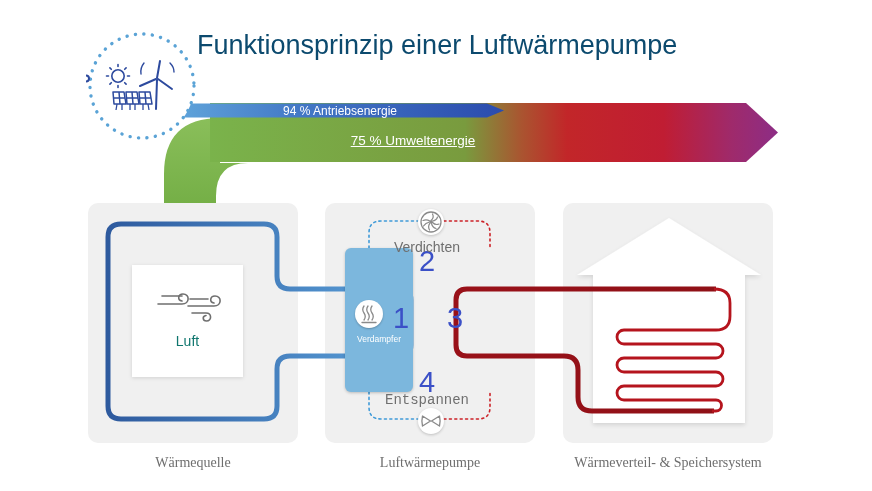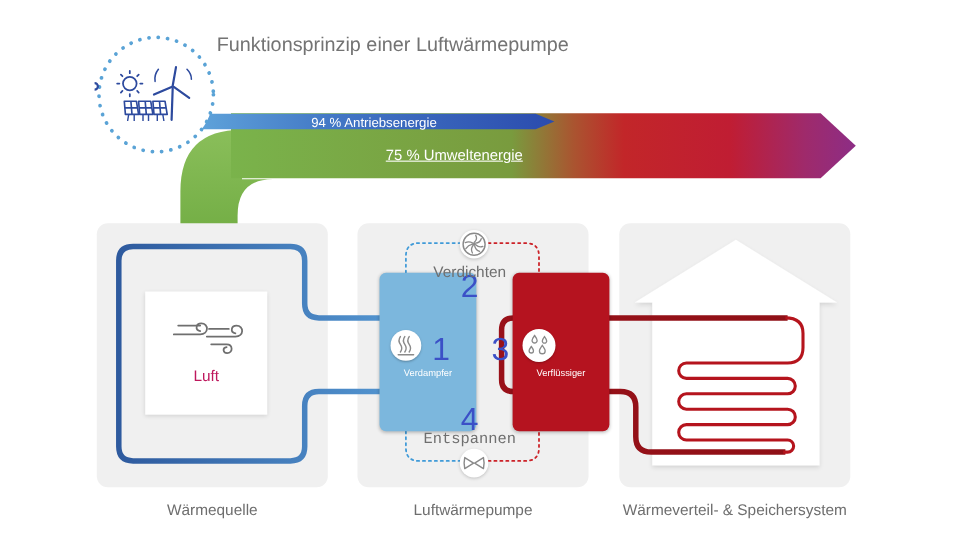--- a/index.html
+++ b/index.html
@@ -1,25 +1,25 @@
 <!DOCTYPE html>
 <html><head>
 <meta charset="utf-8">
 <style>
   html,body{margin:0;padding:0;background:#ffffff;}
   #stage{position:relative;width:872px;height:491px;background:#ffffff;overflow:hidden;
          font-family:"Liberation Sans",sans-serif;}
   .abs{position:absolute;}
   .panel{position:absolute;top:203px;width:210px;height:240px;background:#f0f0f0;border-radius:10px;}
-  .panel-label{position:absolute;top:455px;width:210px;text-align:center;font-size:14px;color:#6e6e6e;}
+  .panel-label{position:absolute;top:455px;width:210px;text-align:center;font-size:14px;color:#6e6e6e;font-family:Liberation Serif, serif;}
   .band-text{position:absolute;color:#ffffff;text-align:center;}
   .num{position:absolute;color:#3b50c7;font-size:29px;line-height:30px;font-weight:500;text-align:center;}
   .step-label{position:absolute;color:#6f6f6f;font-size:14px;text-align:center;width:120px;}
-  .unit-box{position:absolute;top:248px;width:44px;height:144px;border-radius:6px;z-index:5;
-            box-shadow:0 1px 3px rgba(0,0,0,.22);padding-left:44px;}
+  .unit-box{position:absolute;top:248px;width:68px;height:144px;border-radius:6px;z-index:5;
+            box-shadow:0 1px 3px rgba(0,0,0,.22);}
   .unit-circle{position:absolute;background:#ffffff;border-radius:50%;box-shadow:0 1px 2px rgba(0,0,0,.25);}
   .unit-label{position:absolute;top:86px;left:0;width:100%;text-align:center;color:#ffffff;font-size:8.5px;}
   .cycle-circle{position:absolute;width:26px;height:26px;background:#ffffff;border-radius:50%;z-index:5;
                 box-shadow:0 1px 3px rgba(0,0,0,.2);display:flex;align-items:center;justify-content:center;}
   .white-card{position:absolute;background:#ffffff;box-shadow:0 1px 4px rgba(0,0,0,.13);}
   svg{display:block;}
 </style>
 </head>
 <body>
 
@@ -47,21 +47,21 @@
       </linearGradient>
     </defs>
     <path d="M 248,118 L 220,118 Q 164,118 164,174 L 164,212 L 216,212 L 216,196 Q 216,163 248,163 Z M 220,118 L 248,118 L 248,163 L 220,163 Z" fill="url(#elbowGrad)"></path>
     <path d="M 210,103 H 746 L 778,132.5 L 746,162 H 210 Z" fill="url(#bandGrad)"></path>
     <path d="M 152,108 Q 158,103.5 170,103.5 H 487 L 504,110.5 L 487,117.5 H 168 Q 155,117.5 147,111.5 Z" fill="url(#blueGrad)"></path>
   </svg>
 
   <div class="band-text" style="left:220px;top:104px;width:240px;font-size:12px;z-index:2;">94 % Antriebsenergie</div>
   <div class="band-text" style="left:333px;top:133px;width:160px;font-size:13.5px;z-index:2;text-decoration:underline;">75 % Umweltenergie</div>
 
-  <div class="abs" style="left:197px;top:30px;font-size:18px;color:#737373;z-index:2;">Funktionsprinzip einer Luftwärmepumpe</div>
+  <div class="abs" style="left:197px;top:30px;font-size:27px;color:#0c4a6e;z-index:2;">Funktionsprinzip einer Luftwärmepumpe</div>
 
   <div class="abs" style="left:86px;top:30px;z-index:3;">
     <svg width="112" height="112" viewBox="0 0 112 112">
       <circle cx="56" cy="56" r="52" fill="#ffffff" stroke="#5aa3d6" stroke-width="3.4" stroke-dasharray="0.1 8.4" stroke-linecap="round"></circle>
       <g stroke="#2d4a9e" stroke-width="1.6" fill="none" stroke-linecap="round">
         <circle cx="32" cy="46" r="6.2"></circle>
         <path d="M32,36.5 V34.5 M32,55.5 V57.5 M22.5,46 H20.5 M41.5,46 H43.5 M25.3,39.3 l-1.4,-1.4 M38.7,52.7 l1.4,1.4 M25.3,52.7 l-1.4,1.4 M38.7,39.3 l1.4,-1.4"></path>
       </g>
       <g stroke="#2d4a9e" stroke-width="2" fill="none" stroke-linecap="round">
         <path d="M71,50 L70,79"></path>
@@ -88,21 +88,21 @@
   <div class="white-card" style="left:132px;top:265px;width:111px;height:112px;z-index:3;">
     <svg width="111" height="70" viewBox="0 0 111 70">
       <g stroke="#6f6f6f" stroke-width="1.6" fill="none" stroke-linecap="round">
         <path d="M30,31 H50"></path>
         <path d="M26,39 h24 c8,0 8,-10 1,-10 c-5,0 -6,6 -1,7"></path>
         <path d="M58,34 H76"></path>
         <path d="M56,41 h26 c8,0 8,-10 1,-10 c-5,0 -6,6 -1,7"></path>
         <path d="M60,48 h14 c6,0 6,8 0.5,8 c-4,0 -4.5,-5 -0.5,-5.5"></path>
       </g>
     </svg>
-    <div class="abs" style="left:0;top:68px;width:111px;text-align:center;font-size:14px;color:#be185d;">Luft</div>
+    <div class="abs" style="left:0;top:68px;width:111px;text-align:center;font-size:14px;color:#0f766e;">Luft</div>
   </div>
 
   <svg class="abs" style="left:0;top:0;z-index:4;pointer-events:none;" width="872" height="491" viewBox="0 0 872 491">
     <defs>
       <linearGradient id="pipeBlue" gradientUnits="userSpaceOnUse" x1="107" y1="0" x2="412" y2="0">
         <stop offset="0" stop-color="#2e5a9e"></stop>
           <stop offset="1" stop-color="#5ba2db"></stop>
       </linearGradient>
       <linearGradient id="pipeRed" gradientUnits="userSpaceOnUse" x1="450" y1="0" x2="740" y2="0">
         <stop offset="0" stop-color="#991119"></stop>
@@ -140,33 +140,20 @@
           <path d="M-5,-8 q-2.5,3.5 0,7 q2.5,3.5 0,7"></path>
           <path d="M-1,-8 q-2.5,3.5 0,7 q2.5,3.5 0,7"></path>
           <path d="M3,-8 q-2.5,3.5 0,7 q2.5,3.5 0,7"></path>
           <path d="M-7,8.5 H7"></path>
         </g>
       </svg>
     </div>
     <div class="unit-label">Verdampfer</div>
   </div>
 
-  <div class="unit-box" style="left:466px;background:#b5131f;">
-    <div class="unit-circle" style="left:9px;top:51px;width:30px;height:30px;">
-      <svg width="30" height="30" viewBox="-15 -15 30 30">
-        <g stroke="#8a8a8a" stroke-width="1.2" fill="none">
-          <path d="M-4,-9 c1.6,2.2 2.3,3.4 2.3,4.5 a2.3,2.3 0 1 1 -4.6,0 c0,-1.1 0.7,-2.3 2.3,-4.5 Z"></path>
-          <path d="M5,-8 c1.4,1.9 2,2.9 2,3.9 a2,2 0 1 1 -4,0 c0,-1 0.6,-2 2,-3.9 Z"></path>
-          <path d="M-7,1 c1.4,1.9 2,2.9 2,3.9 a2,2 0 1 1 -4,0 c0,-1 0.6,-2 2,-3.9 Z"></path>
-          <path d="M3,0 c1.8,2.5 2.6,3.8 2.6,5 a2.6,2.6 0 1 1 -5.2,0 c0,-1.2 0.8,-2.5 2.6,-5 Z"></path>
-        </g>
-      </svg>
-    </div>
-    <div class="unit-label">Verflüssiger</div>
-  </div>
 
   <div class="cycle-circle" style="left:418px;top:209px;">
     <svg width="24" height="24" viewBox="-12 -12 24 24">
       <circle r="10" fill="none" stroke="#8a8a8a" stroke-width="1.3"></circle>
       <g stroke="#8a8a8a" stroke-width="1.2" fill="none" stroke-linecap="round">
         <path d="M0,-1.5 Q3.5,-4.5 1.5,-8"></path>
         <path d="M1.2,-0.9 Q5.5,-1.5 6.5,-5"></path>
         <path d="M1.5,0.5 Q4.5,3.5 8,2"></path>
         <path d="M0.5,1.5 Q1.5,5.5 5,6.5"></path>
         <path d="M-1,1.2 Q-3.5,4.5 -1.5,8"></path>

